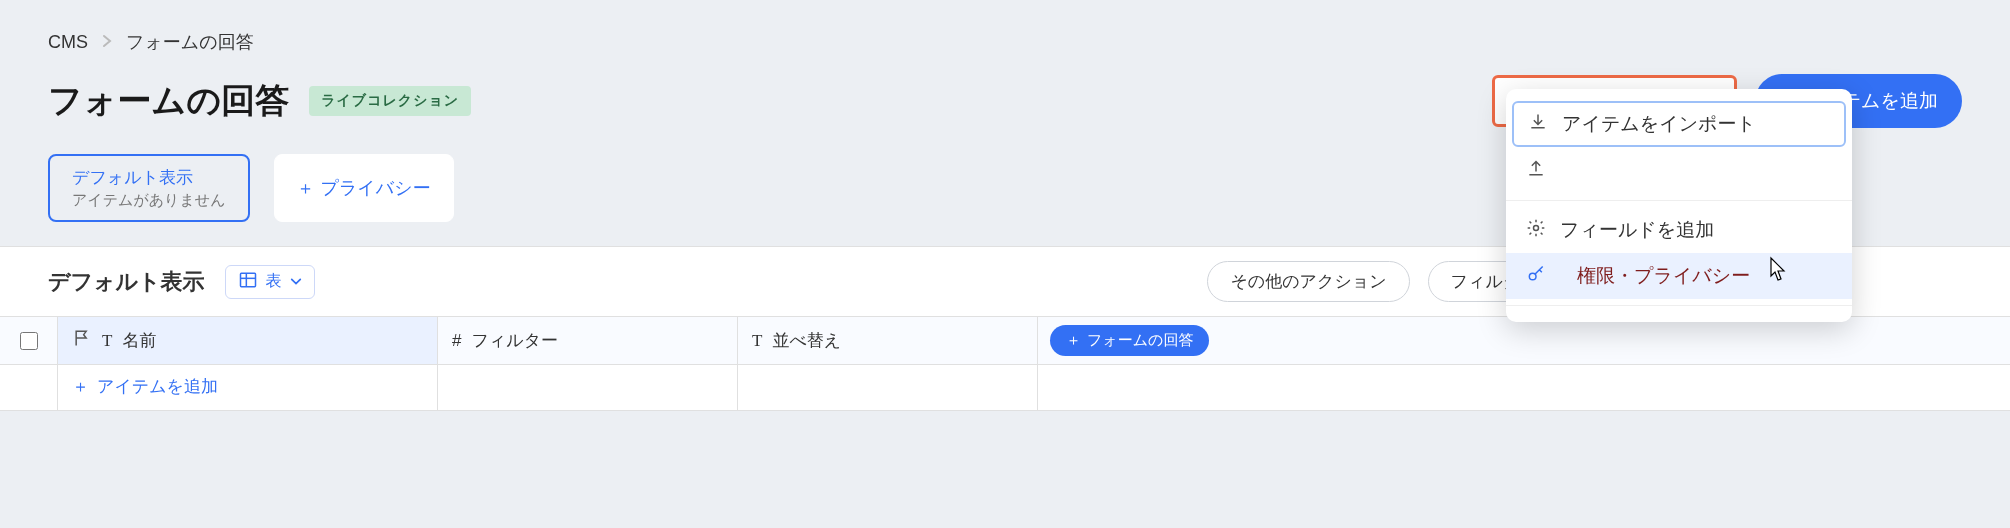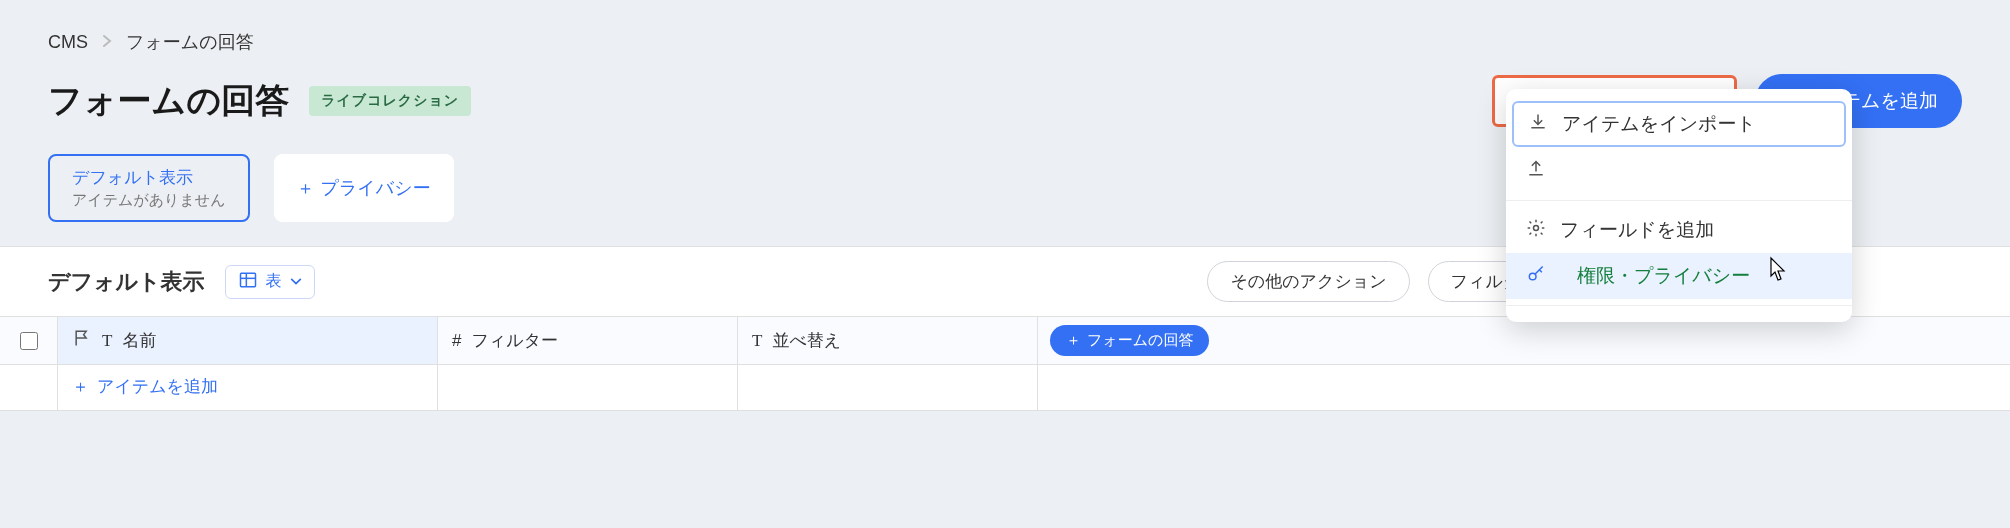--- a/index.html
+++ b/index.html
@@ -49,21 +49,21 @@
   
   .grid-row { display:flex; align-items:stretch; border-bottom: 1px solid #e0e0e0; min-height: 46px;}
   .row-cell-1 { width: 380px; border-right: 1px solid #e0e0e0; padding: 10px 14px; background:#fff;}
   .row-cell { width: 300px; border-right: 1px solid #e0e0e0; background:#fff;}
   .add-item-link { color: #3370f4; font-size: 17px; cursor:pointer; display:inline-flex; align-items:center; gap:8px;}
   
   .dropdown { position: absolute; top: 89px; right: 158px; width: 346px; background:#fff; border-radius: 10px; box-shadow: 0 8px 30px rgba(0,0,0,0.18); padding: 10px 0; text-align: center; }
   .dropdown .group-sep { height:1px; background:#eee; margin: 6px 0; }
   .dd-item { display:flex; align-items:center; gap: 14px; padding: 10px 20px; font-size: 19px; color:#333; cursor:pointer; }
   .dd-item.highlight-first { border: 2px solid #9dc0f8; border-radius: 6px; margin: 2px 6px; padding: 8px 14px;}
-  .dd-item.hover { background: #eaf1ff; color: #15803d; gap: 31px; }
+  .dd-item.hover { background: #eaf1ff; color: #7f1d1d; gap: 31px; }
   .dd-item.hover svg { stroke:#3370f4; }
   .dd-item svg { flex:0 0 auto; }
   
   .cursor { position:absolute; top: 256px; right: 220px; }
   
   svg.ico { width: 20px; height: 20px; stroke: #555; fill:none; stroke-width:1.8; }
   svg.ico-blue { stroke:#3370f4; }
   .text-icon { font-family: Georgia, serif; }
 </style>
 </head>

